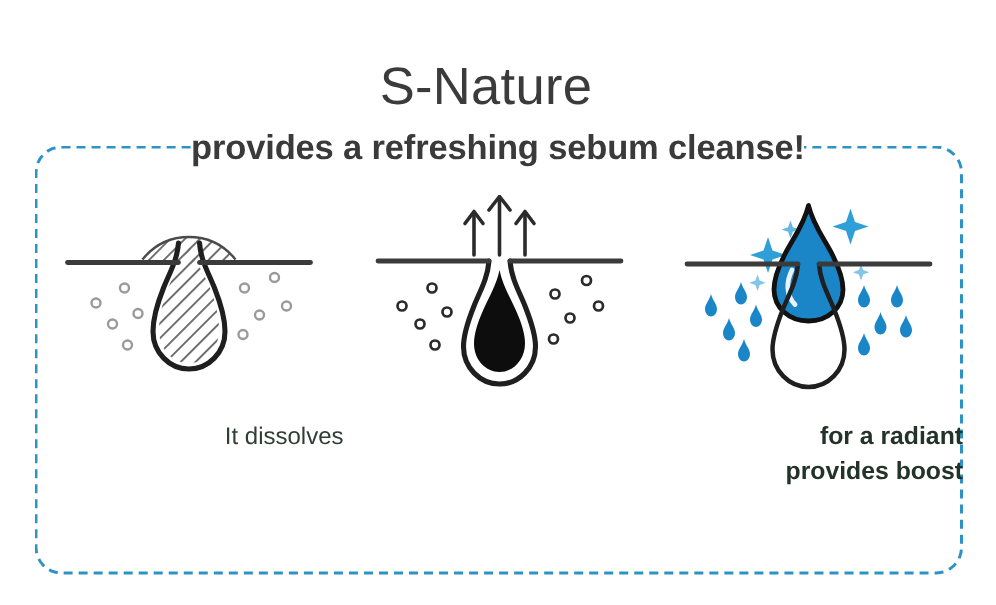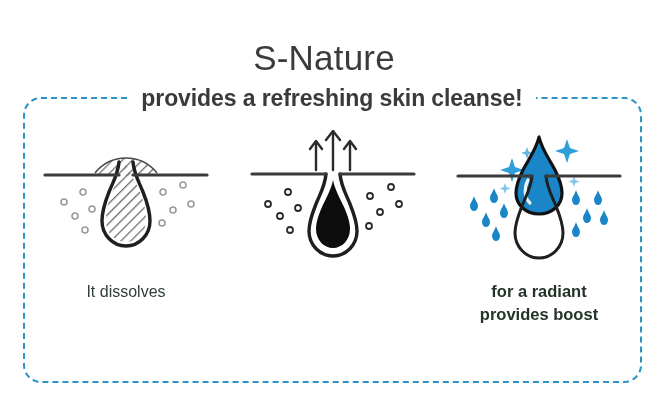--- a/index.html
+++ b/index.html
@@ -86,21 +86,21 @@
   }
   .icon-box {
     width: 206px;
     height: 150px;
     position: relative;
   }
   .icon-box svg { display: block; }
 
   .caption {
     width: 206px;
-    text-align: center;
+    text-align: right;
   }
   .cap-line {
     font-size: 16px;
     font-weight: 400;
     color: #2f3f35;
     line-height: 23px;
     white-space: nowrap;
   }
   .cap-line.bold {
     font-weight: 700;
@@ -111,21 +111,21 @@
 </head>
 <body>
 
 <div id="canvas">
 
   <div class="dashed-frame"></div>
 
   <div class="subtitle-mask"></div>
 
   <div class="brand-title">S-Nature</div>
-  <div class="brand-subtitle">provides a refreshing skin cleanse!</div>
+  <div class="brand-subtitle">provides a refreshing sebum cleanse!</div>
 
   <div class="cols">
 
     <div class="col">
       <div class="icon-box">
         <svg width="206" height="150" viewBox="0 0 206 150" xmlns="http://www.w3.org/2000/svg">
           <defs>
             <pattern id="hatch1" width="7" height="7" patternTransform="rotate(45)" patternUnits="userSpaceOnUse">
               <line x1="0" y1="0" x2="0" y2="7" stroke="#6d6d6d" stroke-width="2.6"></line>
             </pattern>

